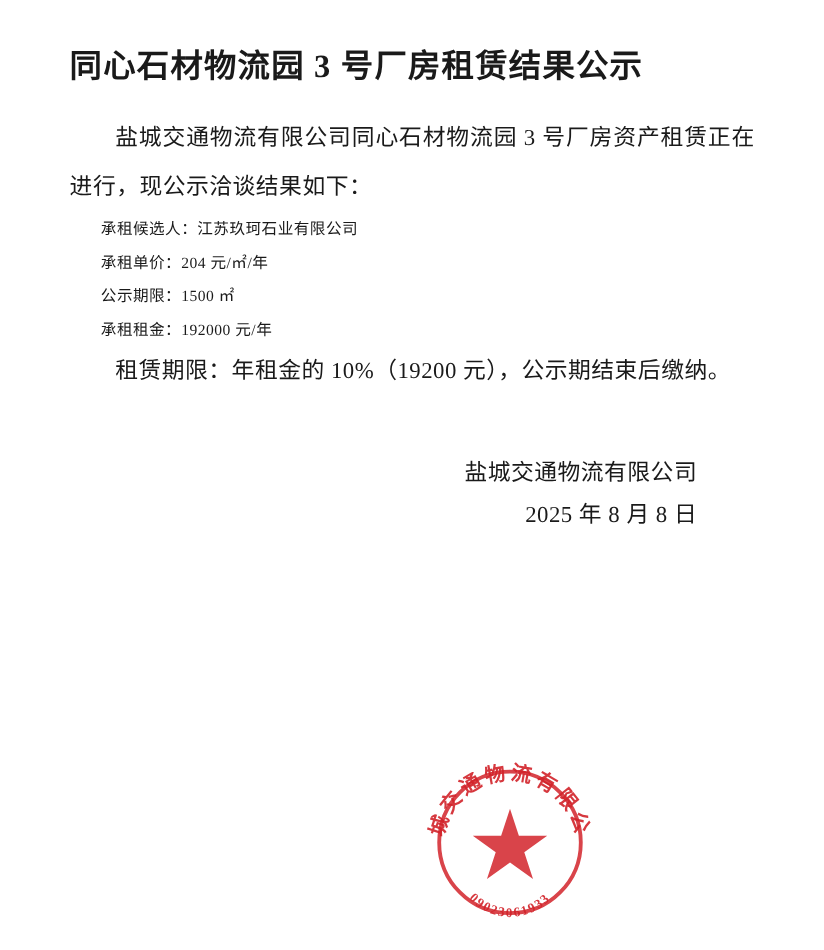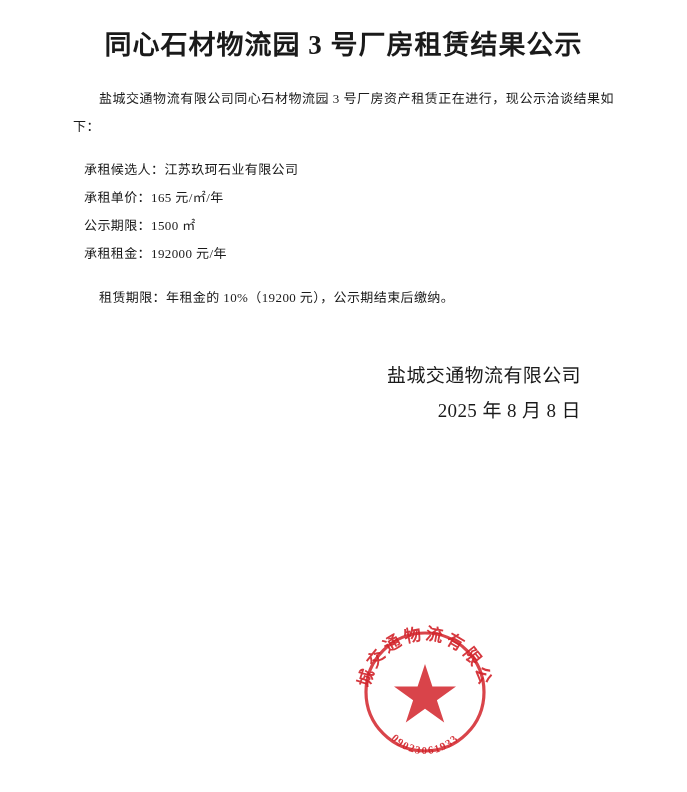--- a/index.html
+++ b/index.html
@@ -16,35 +16,35 @@
     position: relative;
   }
   .page {
     position: relative;
     width: 687px;
     height: 792px;
     box-sizing: border-box;
     padding: 0 58px;
   }
   .doc-title {
-    text-align: center;
+    text-align: left;
     font-size: 27px;
     font-weight: bold;
     letter-spacing: 1px;
-    margin: 28px 0 0 0;
+    margin: 38px 0 0 0;
     line-height: 1.3;
     white-space: nowrap;
   }
   .body-block {
     margin-top: 22px;
   }
   p.para {
-    font-size: 13px;
+    font-size: 19px;
     line-height: 2.16;
-    margin: 15px;
+    margin: 0;
     text-align: justify;
     letter-spacing: 0.4px;
   }
   p.indent {
     text-indent: 2em;
   }
   .item-line {
     font-size: 13px;
     line-height: 2.16;
     margin: 0;
@@ -88,21 +88,21 @@
 <div class="page">
 
   <h1 class="doc-title">同心石材物流园 3 号厂房租赁结果公示</h1>
 
   <div class="body-block">
 
     <p class="para indent">盐城交通物流有限公司同心石材物流园 3 号厂房资产租赁正在进行，现公示洽谈结果如下：</p>
 
     <p class="item-line"><span>承租候选人：</span><span>江苏玖珂石业有限公司</span></p>
 
-    <p class="item-line"><span>承租单价：</span><span>165 元/㎡/年</span></p>
+    <p class="item-line"><span>承租单价：</span><span>204 元/㎡/年</span></p>
 
     <p class="item-line"><span>公示期限：</span><span>1500 ㎡</span></p>
 
     <p class="item-line"><span>承租租金：</span><span>192000 元/年</span></p>
 
 
 
     <p class="para indent"><span>租赁期限：</span><span>年租金的 10%（19200 元），公示期结束后缴纳。</span></p>
 
 

